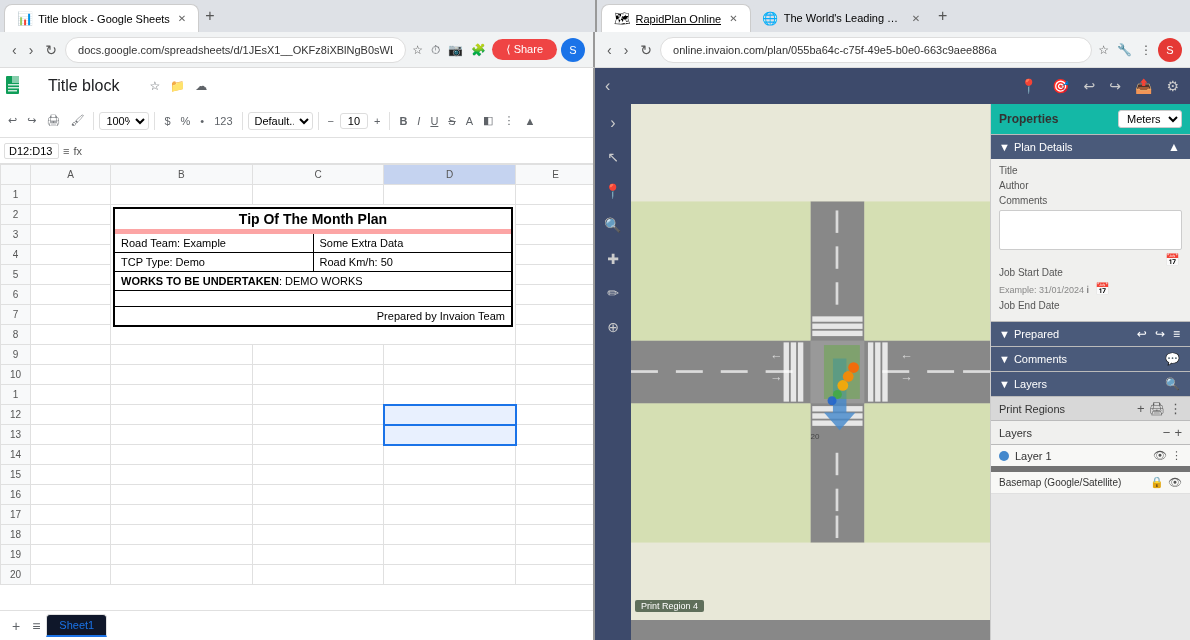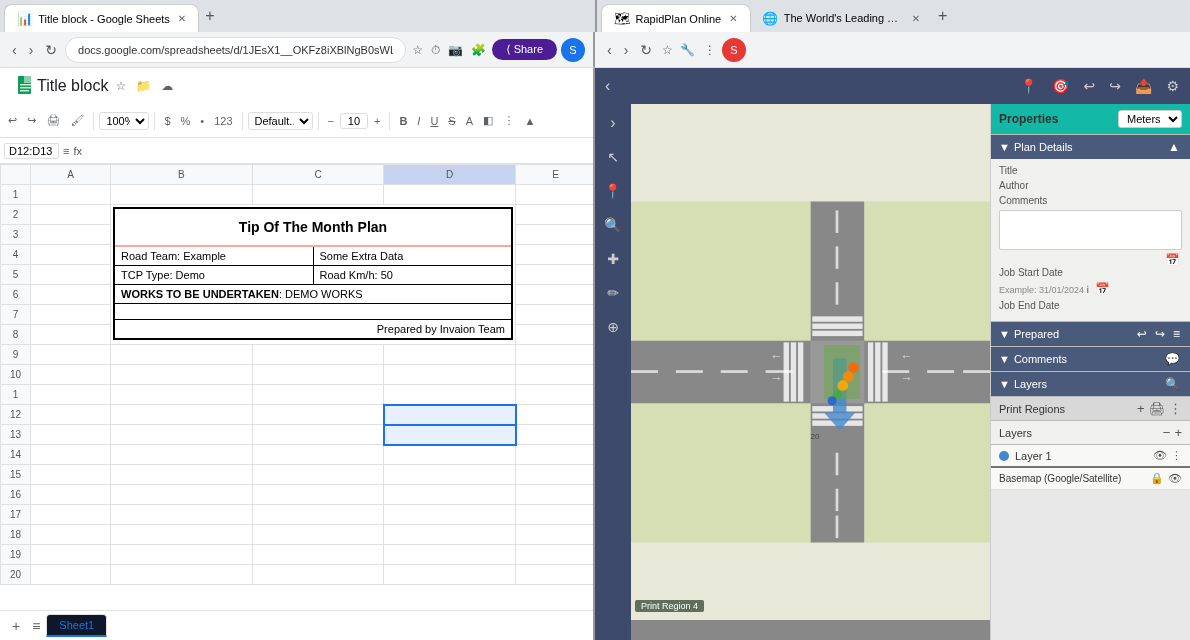--- a/index.html
+++ b/index.html
@@ -93,21 +93,21 @@
       height: 24px;
       border-radius: 50%;
       background: #1a73e8;
       color: white;
       font-size: 11px;
       display: flex;
       align-items: center;
       justify-content: center;
     }
     .share-btn {
-      background: #4c1d95;
+      background: #ef4444;
       color: white;
       border: none;
       border-radius: 16px;
       padding: 4px 14px;
       font-size: 11px;
       cursor: pointer;
       display: flex;
       align-items: center;
       gap: 4px;
     }
@@ -141,22 +141,22 @@
       font-size: 11px;
       cursor: pointer;
       padding: 2px 6px;
       color: #333;
       border-radius: 3px;
     }
 
     .sheets-title-bar {
       display: flex;
       align-items: center;
-      padding: 4px 16px;
-      gap: 1px;
+      padding: 4px 4px;
+      gap: 24px;
       height: 36px;
     }
     .sheets-title {
       font-size: 16px;
       color: #202124;
       font-weight: 400;
     }
     .sheets-icons {
       display: flex;
       gap: 6px;
@@ -301,22 +301,22 @@
       border: 2px solid #000;
       width: 400px;
       font-size: 11px;
       background: #fff;
       margin: 2px;
     }
     .title-block-header {
       text-align: center;
       font-size: 14px;
       font-weight: bold;
-      padding: 10px;
-      border-bottom: 2px solid #fca5a5;
+      padding: 2px;
+      border-bottom: 5px solid #fca5a5;
     }
     .title-block-row {
       display: flex;
       border-bottom: 1px solid #000;
     }
     .title-block-row:last-child {
       border-bottom: none;
     }
     .title-block-label {
       padding: 3px 6px;
@@ -562,21 +562,21 @@
       color: #555;
       font-size: 13px;
     }
 
     .layer-item {
       display: flex;
       align-items: center;
       padding: 4px 8px;
       gap: 6px;
       background: #f8f8f6;
-      border-bottom: 2px solid #737373;
+      border-bottom: 6px solid #737373;
     }
     .layer-dot {
       width: 10px;
       height: 10px;
       border-radius: 50%;
       background: #4488cc;
       flex-shrink: 0;
     }
     .layer-name {
       flex: 1;
@@ -664,21 +664,21 @@
       <span style="color:#0f9d58; font-size:13px; margin-right:5px;">📊</span>
       <span style="max-width:160px; overflow:hidden; text-overflow:ellipsis; white-space:nowrap;">Title block - Google Sheets</span>
       <span class="tab-close">✕</span>
     </div>
     <button class="new-tab-btn">+</button>
   </div>
 
   <div style="display:flex; align-items:flex-end; padding-left:4px; width:595px; height:32px; background:#dee1e6; border-left:2px solid #999;">
     <div class="tab">
       <span style="font-size:13px; margin-right:5px;">🗺</span>
-      <span style="max-width:120px; overflow:hidden; text-overflow:ellipsis; white-space:nowrap;">RapidPlan Online</span>
+      <span style="max-width:120px; overflow:hidden; text-overflow:ellipsis; white-space:nowrap;text-decoration:underline;">RapidPlan Online</span>
       <span class="tab-close">✕</span>
     </div>
     <div class="tab inactive">
       <span style="font-size:13px; margin-right:5px;">🌐</span>
       <span style="max-width:120px; overflow:hidden; text-overflow:ellipsis; white-space:nowrap;">The World's Leading Traffic Co...</span>
       <span class="tab-close">✕</span>
     </div>
     <button class="new-tab-btn">+</button>
   </div>
 </div>
@@ -699,20 +699,21 @@
         <span>⟨ Share</span>
       </button>
       <div class="user-avatar">S</div>
     </div>
   </div>
 
   <div class="address-bar-row right">
     <button class="nav-btn">‹</button>
     <button class="nav-btn">›</button>
     <button class="nav-btn">↻</button>
+    <input class="address-input" value="online.invaion.com/plan/055ba64c-c75f-49e5-b0e0-663c9aee886a" style="">
     <div class="browser-actions">
       <button class="browser-action-btn">☆</button>
       <button class="browser-action-btn">🔧</button>
       <button class="browser-action-btn">⋮</button>
       <div class="user-avatar" style="background:#e53935;">S</div>
     </div>
   </div>
 </div>
 
 <div class="main-area">

